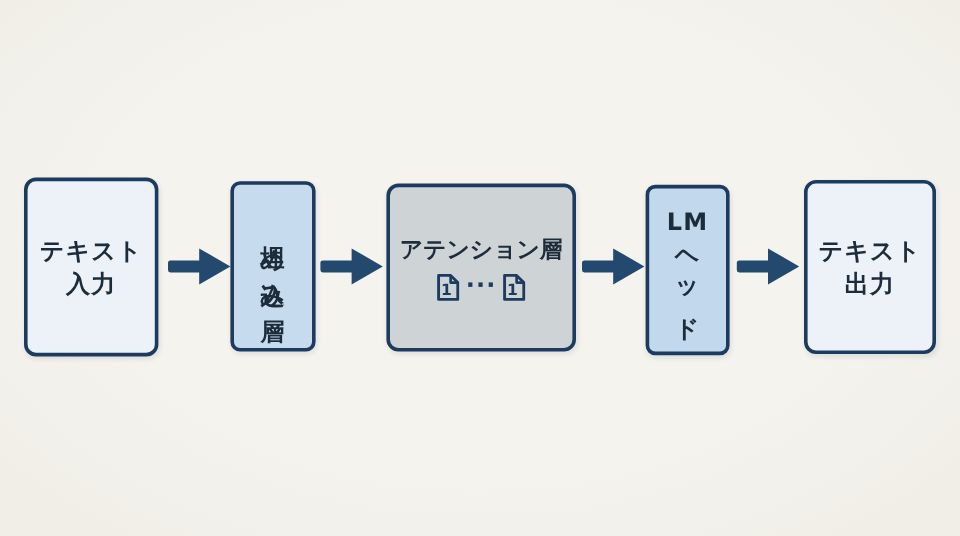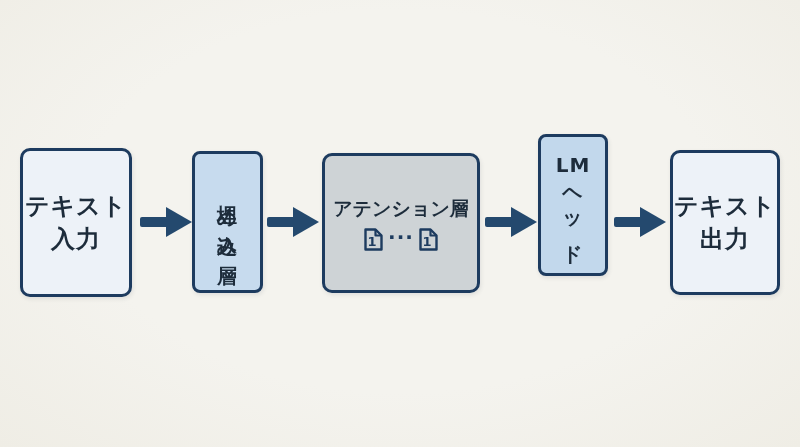--- a/index.html
+++ b/index.html
@@ -24,24 +24,24 @@
     align-items: center;
     justify-content: center;
     color: #1d2c3b;
     font-weight: bold;
     box-sizing: border-box;
     text-align: center;
   }
   .node-text-input    { left: 20px;  top: 148px; width: 112px; height: 149px; }
   .node-embedding     { left: 192px; top: 151px; width: 71px;  height: 142px; border-radius: 8px; }
   .node-attention     { left: 322px; top: 153px; width: 158px; height: 140px; }
-  .node-lm-head       { left: 538px; top: 134px; width: 70px;  height: 142px; border-radius: 8px; }
+  .node-lm-head       { left: 538px; top: 154px; width: 70px;  height: 142px; border-radius: 8px; }
   .node-text-output   { left: 670px; top: 150px; width: 110px; height: 145px; }
 
-  .h-line { font-size: 24px; line-height: 1.35; letter-spacing: 1px; text-align: right; }
+  .h-line { font-size: 20px; line-height: 1.35; letter-spacing: 1px; text-align: right; }
   .attn-line { font-size: 19px; line-height: 1.4; letter-spacing: 0px; white-space: nowrap; }
 
   .v-text {
     writing-mode: vertical-rl;
     text-orientation: upright;
     font-size: 20px;
     letter-spacing: 4px;
     line-height: 1;
   }
   .latin-line { font-size: 20px; letter-spacing: 1px; line-height: 1.1; }

